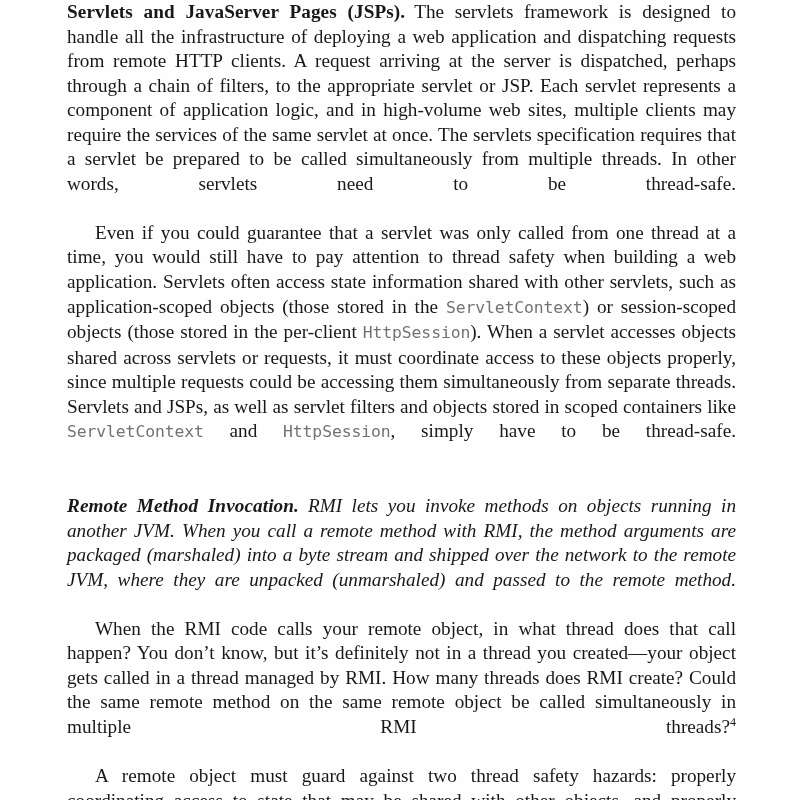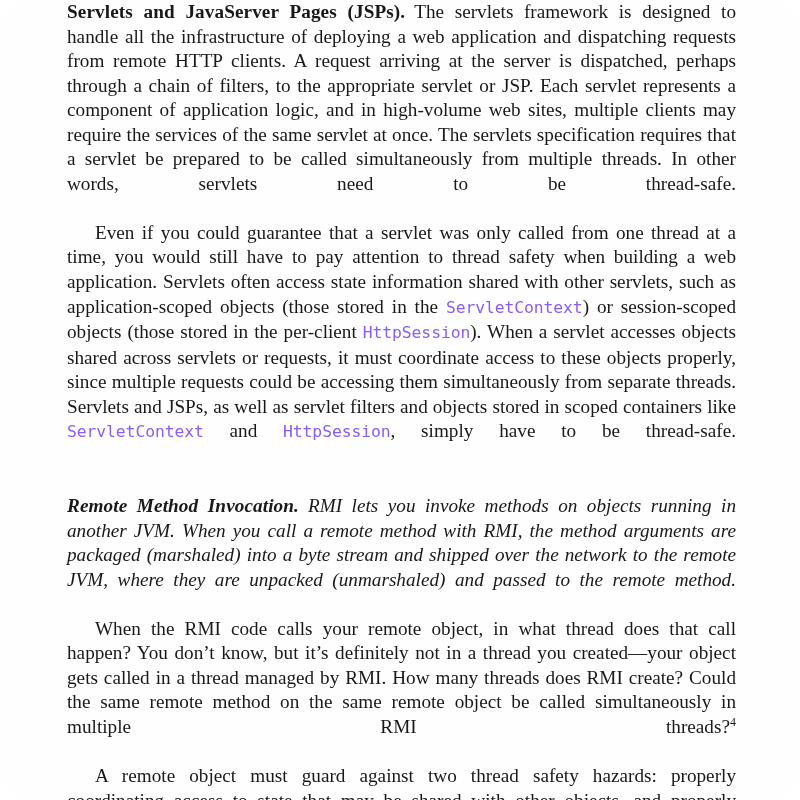--- a/index.html
+++ b/index.html
@@ -60,21 +60,21 @@
 
   .runin-space {
     display: inline-block;
     width: 9px;
   }
 
   code, .mono {
     font-family: "DejaVu Sans Mono", "Liberation Mono", monospace;
     font-size: 16.4px;
     letter-spacing: -0.1px;
-    color: #8b5cf6;
+    color: #737373;
   }
 
   sup.fn {
     font-size: 12px;
     vertical-align: super;
     line-height: 0;
   }
 
   
   .para:after {

